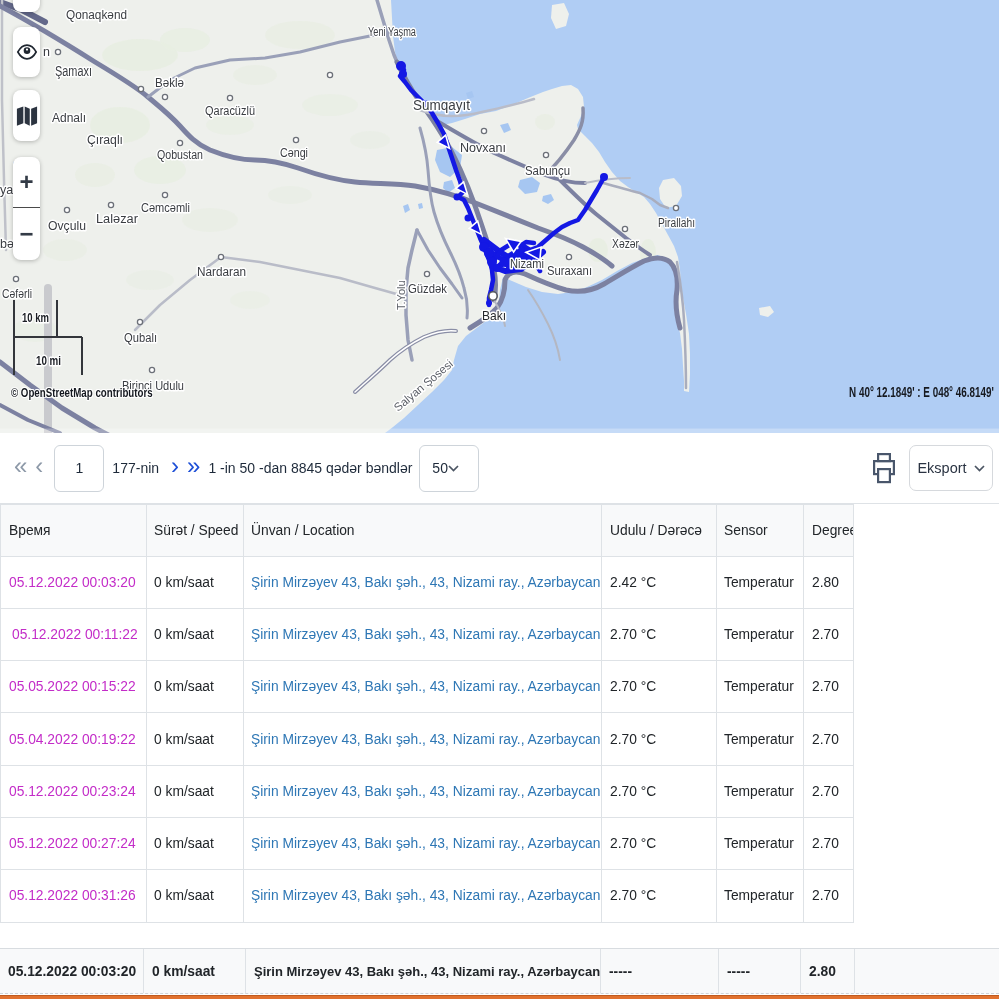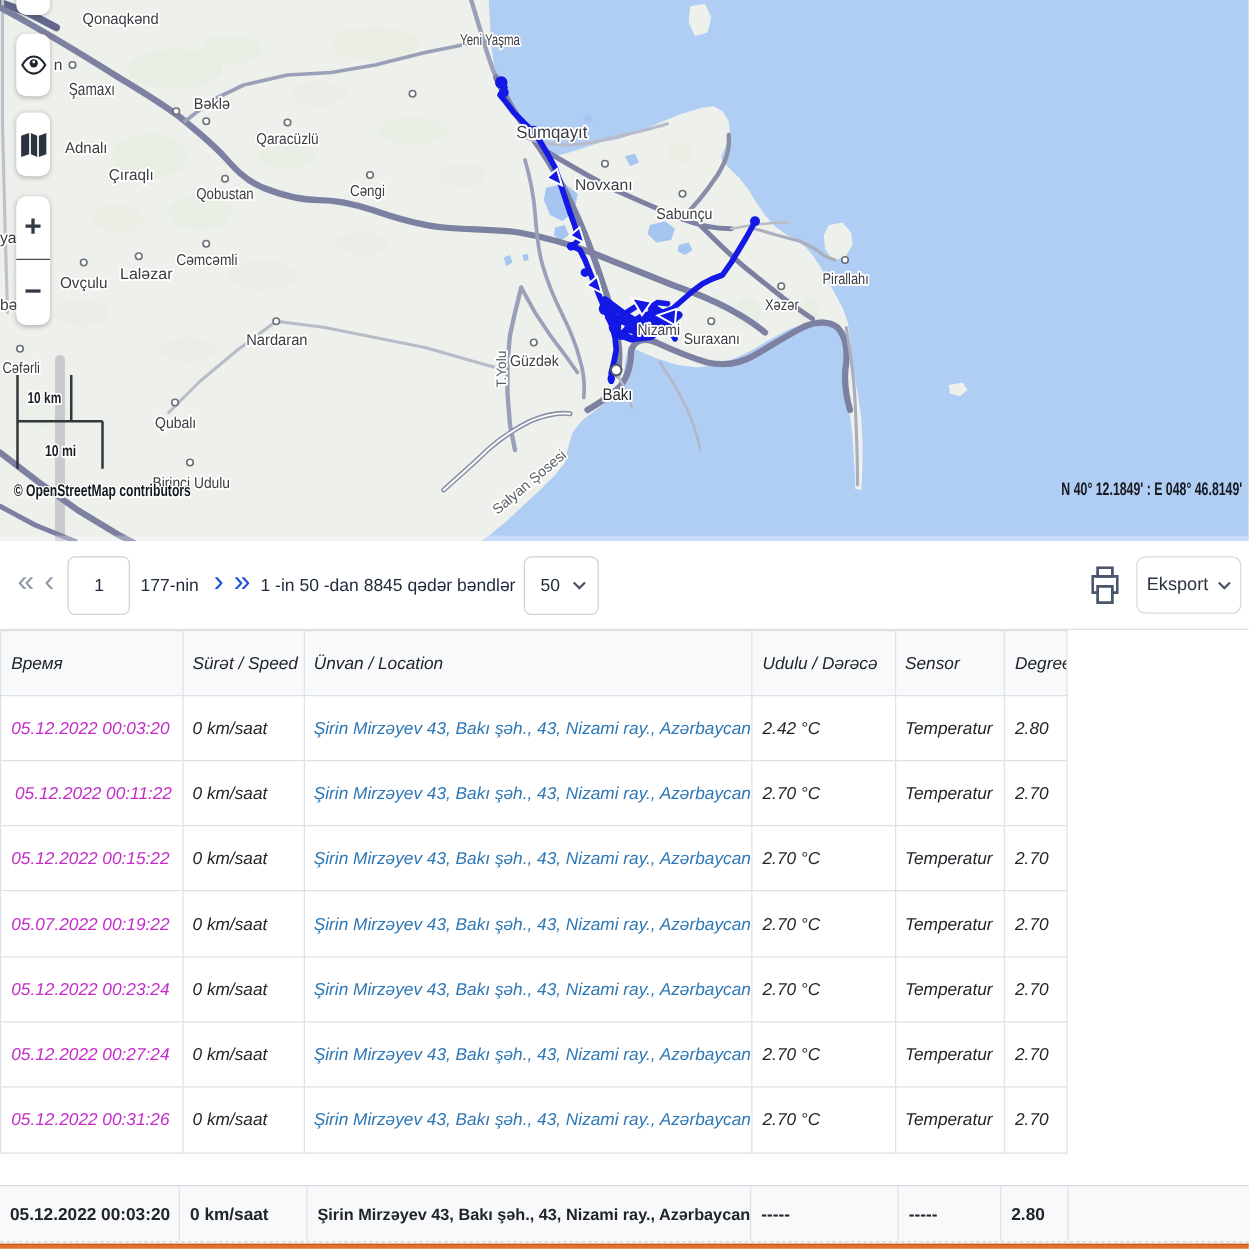--- a/index.html
+++ b/index.html
@@ -20,25 +20,25 @@
   text-shadow:-1px -1px 0 #fff,1px -1px 0 #fff,-1px 1px 0 #fff,1px 1px 0 #fff; }
 #coords { position:absolute; right:5px; top:384px; font-size:14.5px; font-weight:bold; color:#16191f; transform:scaleX(0.68); transform-origin:100% 0; white-space:nowrap; }
 #toolbar { position:relative; height:71px; display:flex; align-items:center; background:#fff;
   padding-left:12px; border-bottom:1px solid #dee2e6; color:#1e2a3a; font-size:14px; }
 .chev { font-size:24px; letter-spacing:-1px; line-height:1; padding-bottom:4px; }
 .chev.gray { color:#8d99a8; }
 .chev.blue { color:#1d4fd7; }
 #pg-input { width:50px; height:47px; border:1px solid #ced4da; border-radius:6px; margin:0 8px 0 12px;
   text-align:center; font-size:14px; color:#1e2a3a; display:flex; align-items:center; justify-content:center; }
 #pg-select { width:60px; height:47px; border:1px solid #ced4da; border-radius:6px; margin-left:7px;
-  display:flex; align-items:center; justify-content:space-between; padding:0 9px 0 12px; font-size:14px; }
+  display:flex; align-items:center; padding:0 9px 0 12px; font-size:14px; }
 #print { margin-left:auto; margin-right:14px; }
 #eksport { width:84px; height:46px; border:1px solid #d6d9dd; border-radius:7px; margin-right:6px;
   display:flex; align-items:center; justify-content:center; gap:7px; font-size:14.5px; color:#2a3342; }
-table { border-collapse:collapse; table-layout:fixed; width:794px; font-size:13.8px; color:#212529;font-style:italic; }
+table { border-collapse:collapse; table-layout:fixed; width:794px; font-size:13.8px; color:#212529; }
 th, td { border:1px solid #dee2e6; padding:0 0 0 7px; font-weight:normal; text-align:left;
   overflow:hidden; white-space:nowrap; }
 th { height:51.5px; background:#f8f9fa; }
 td { height:52.3px; background:#fff; }
 th.last, td.last { border-right:none; border-top:none; border-bottom:none; }
 th.last { background:#f8f9fa; border-top:1px solid #dee2e6; border-bottom:1px solid #dee2e6; }
 td.c1 { color:#c32cc8; }
 td.c3 a { color:#2e77b5; text-decoration:none; }
 table col.w1 { width:146px; } table col.w2 { width:97px; } table col.w3 { width:358px; }
 table col.w4 { width:115px; } table col.w5 { width:87px; } table col.w6 { width:50px; }
@@ -306,30 +306,30 @@
 <tr>
         <td class="c1" style="padding-left:11px">05.12.2022 00:11:22</td>
         <td>0 km/saat</td>
         <td class="c3"><a href="#">Şirin Mirzəyev 43, Bakı şəh., 43, Nizami ray., Azərbaycan</a></td>
         <td style="padding-left:8px">2.70 °C</td>
         <td>Temperatur</td>
         <td style="padding-left:8px">2.70</td>
         <td class="last"></td>
       </tr>
 <tr>
-        <td class="c1" style="padding-left:8px">05.12.2022 00:15:22</td>
-        <td>0 km/saat</td>
-        <td class="c3"><a href="#">Şirin Mirzəyev 43, Bakı şəh., 43, Nizami ray., Azərbaycan</a></td>
-        <td style="padding-left:8px">2.70 °C</td>
-        <td>Temperatur</td>
-        <td style="padding-left:8px">2.70</td>
-        <td class="last"></td>
-      </tr>
-<tr>
-        <td class="c1" style="padding-left:8px">05.07.2022 00:19:22</td>
+        <td class="c1" style="padding-left:8px">05.05.2022 00:15:22</td>
+        <td>0 km/saat</td>
+        <td class="c3"><a href="#">Şirin Mirzəyev 43, Bakı şəh., 43, Nizami ray., Azərbaycan</a></td>
+        <td style="padding-left:8px">2.70 °C</td>
+        <td>Temperatur</td>
+        <td style="padding-left:8px">2.70</td>
+        <td class="last"></td>
+      </tr>
+<tr>
+        <td class="c1" style="padding-left:8px">05.04.2022 00:19:22</td>
         <td>0 km/saat</td>
         <td class="c3"><a href="#">Şirin Mirzəyev 43, Bakı şəh., 43, Nizami ray., Azərbaycan</a></td>
         <td style="padding-left:8px">2.70 °C</td>
         <td>Temperatur</td>
         <td style="padding-left:8px">2.70</td>
         <td class="last"></td>
       </tr>
 <tr>
         <td class="c1" style="padding-left:8px">05.12.2022 00:23:24</td>
         <td>0 km/saat</td>

